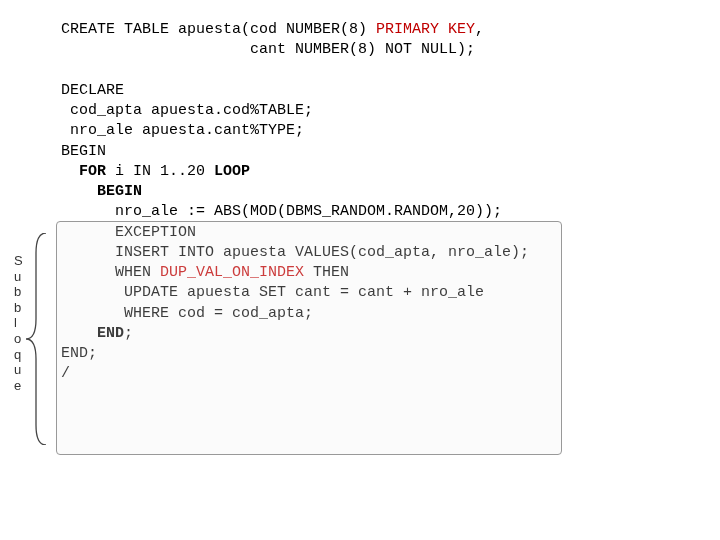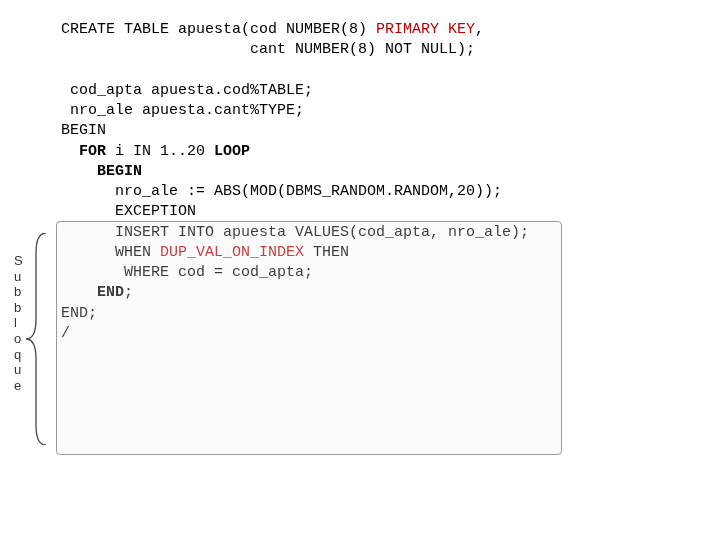--- a/index.html
+++ b/index.html
@@ -53,29 +53,31 @@
     pointer-events: none;
   }
 </style>
 </head>
 <body>
 
 <div class="wrap">
   <div class="line"><span>CREATE TABLE apuesta(cod NUMBER(8) </span><span class="red">PRIMARY KEY</span><span>,</span></div>
   <div class="line">                     cant NUMBER(8) NOT NULL);</div>
   <div class="line">&nbsp;</div>
+  <div class="line">DECLARE</div>
   <div class="line"> cod_apta apuesta.cod%TABLE;</div>
   <div class="line"> nro_ale apuesta.cant%TYPE;</div>
   <div class="line">BEGIN</div>
   <div class="line"><span>  </span><span class="bold">FOR</span><span> i IN 1..20 </span><span class="bold">LOOP</span></div>
   <div class="line"><span>    </span><span class="bold">BEGIN</span></div>
   <div class="line">      nro_ale := ABS(MOD(DBMS_RANDOM.RANDOM,20));</div>
   <div class="line">      EXCEPTION</div>
   <div class="line">      INSERT INTO apuesta VALUES(cod_apta, nro_ale);</div>
   <div class="line"><span>      WHEN </span><span class="red">DUP_VAL_ON_INDEX</span><span> THEN</span></div>
+  <div class="line">       UPDATE apuesta SET cant = cant + nro_ale</div>
   <div class="line">       WHERE cod = cod_apta;</div>
   <div class="line"><span>    </span><span class="bold">END</span><span>;</span></div>
   <div class="line">END;</div>
   <div class="line">/</div>
 </div>
 
 <div class="loopbox"></div>
 
 <svg class="brace" viewBox="0 0 22 212" preserveAspectRatio="none">
   <path d="M20 0 Q10 0 10 20 L10 86 Q10 106 0 106 Q10 106 10 126 L10 192 Q10 212 20 212" fill="none" stroke="#444" stroke-width="1.3"></path>

